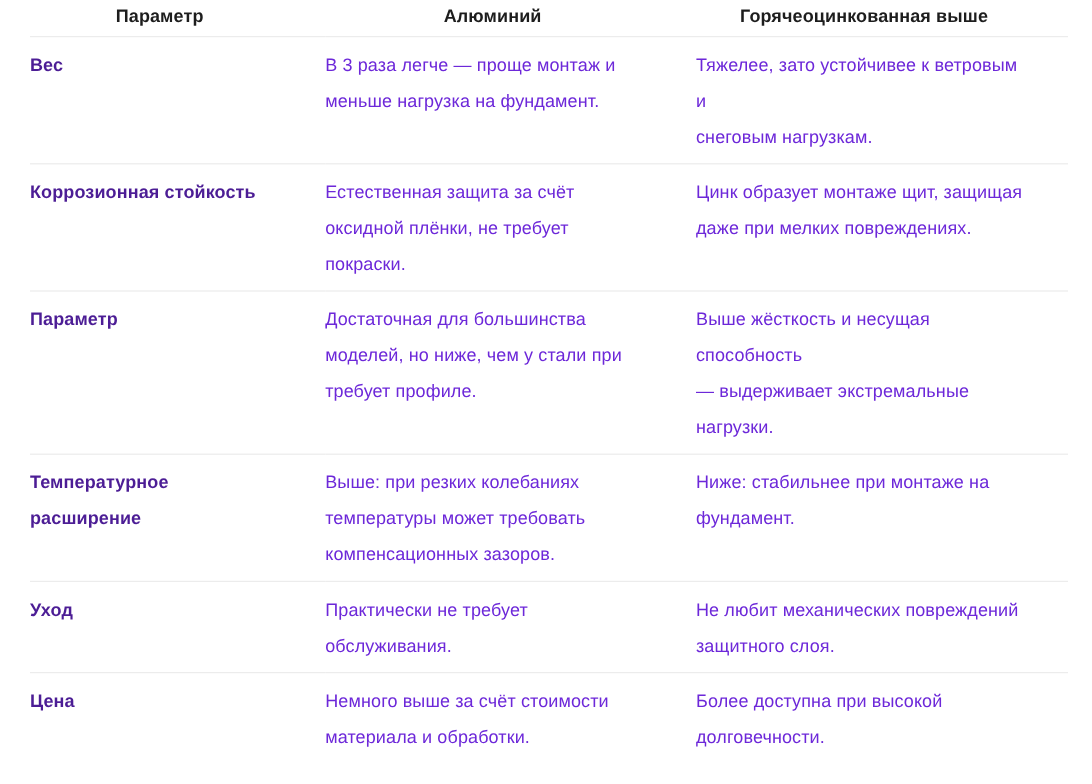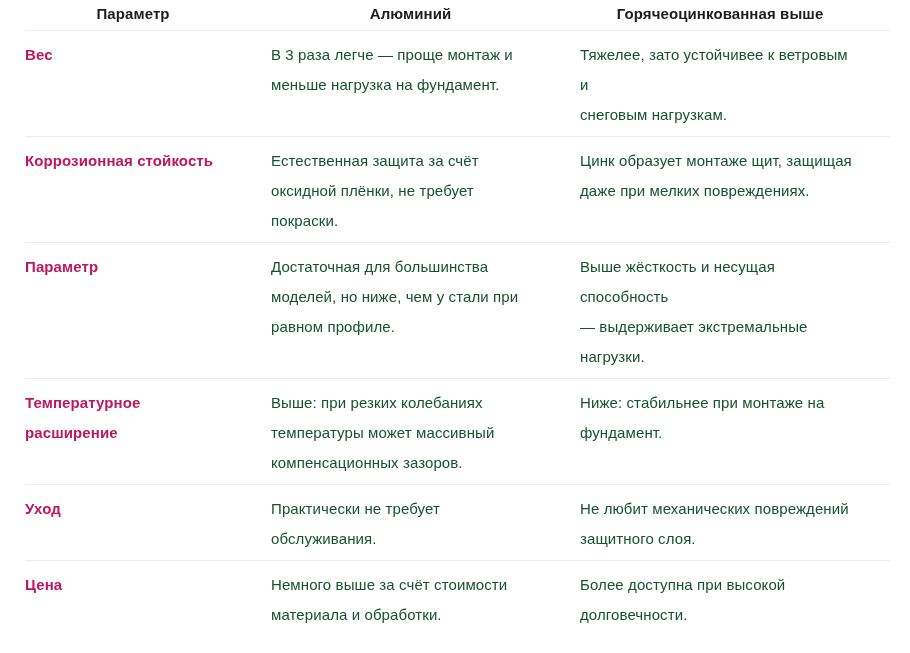--- a/index.html
+++ b/index.html
@@ -41,25 +41,25 @@
     padding: 9px 30px 6px 0;
     border-bottom: 1px solid #ececec;
     white-space: pre-line;
     letter-spacing: 0.1px;
   }
   .compare-table tr:last-child td {
     border-bottom: none;
   }
   td.param-cell {
     font-weight: 700;
-    color: #be185d;
+    color: #4c1d95;
   }
   td.value-cell {
     font-weight: 400;
-    color: #14532d;
+    color: #6d28d9;
   }
 </style>
 </head>
 <body>
 
 <table class="compare-table">
   <colgroup>
     <col class="c1">
       <col class="c2">
       <col class="c3">
@@ -84,29 +84,29 @@
       <td class="value-cell">Естественная защита за счёт
 оксидной плёнки, не требует
 покраски.</td>
       <td class="value-cell">Цинк образует монтаже щит, защищая
 даже при мелких повреждениях.</td>
     </tr>
     <tr>
       <td class="param-cell">Параметр</td>
       <td class="value-cell">Достаточная для большинства
 моделей, но ниже, чем у стали при
-равном профиле.</td>
+требует профиле.</td>
       <td class="value-cell">Выше жёсткость и несущая способность
 — выдерживает экстремальные нагрузки.</td>
     </tr>
     <tr>
       <td class="param-cell">Температурное
 расширение</td>
       <td class="value-cell">Выше: при резких колебаниях
-температуры может массивный
+температуры может требовать
 компенсационных зазоров.</td>
       <td class="value-cell">Ниже: стабильнее при монтаже на
 фундамент.</td>
     </tr>
     <tr>
       <td class="param-cell">Уход</td>
       <td class="value-cell">Практически не требует
 обслуживания.</td>
       <td class="value-cell">Не любит механических повреждений
 защитного слоя.</td>

